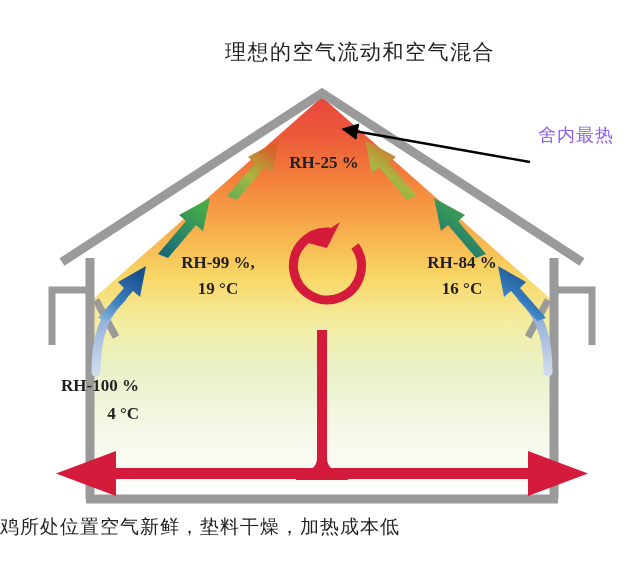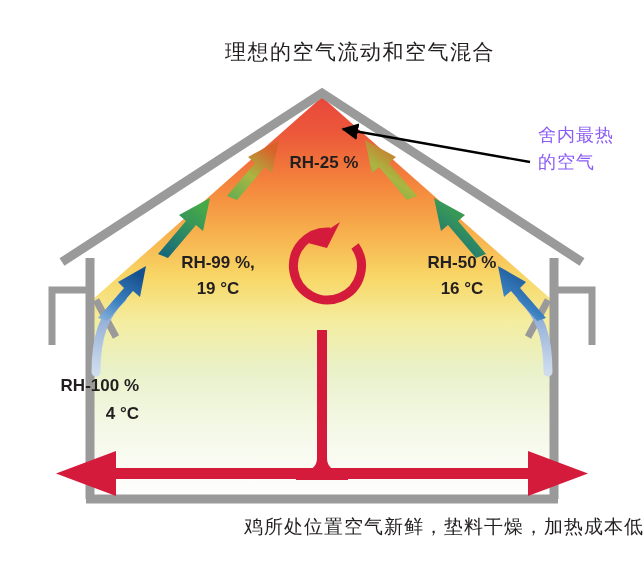--- a/index.html
+++ b/index.html
@@ -37,42 +37,42 @@
     color: #231f20;
     letter-spacing: 1.5px;
     white-space: nowrap;
     padding-left: 38px;
   }
   .cn-caption {
     position: absolute;
     left: 0;
     top: 514px;
     width: 644px;
-    text-align: right;
+    text-align: left;
     font-family: "Liberation Serif", "DejaVu Serif", serif;
     font-size: 19px;
     color: #231f20;
     letter-spacing: 1px;
     white-space: nowrap;
   }
   .cn-annot {
     position: absolute;
     left: 538px;
     top: 122px;
     width: 104px;
     font-family: "Liberation Serif", "DejaVu Serif", serif;
     font-size: 18px;
     line-height: 27px;
     color: #8b5cf6;
     letter-spacing: 1px;
     text-align: left;
   }
   .zone-label {
     position: absolute;
-    font-family: Liberation Sans, sans-serif;
+    font-family: Liberation Serif, serif;
     font-weight: bold;
     font-size: 17px;
     color: #231f20;
     text-align: center;
     line-height: 26px;
     white-space: nowrap;
   }
   .zone-label .l2 { display: block; }
   #label-top    { left: 266px; top: 150px; width: 116px; }
   #label-left   { left: 152px; top: 250px; width: 132px; }
@@ -198,34 +198,33 @@
 
     <g>
       <path d="M 530,162 L 343,129" stroke="#000000" stroke-width="2.4" fill="none" marker-end="url(#blackHead)"></path>
     </g>
   </svg>
 
   <div class="cn-title">理想的空气流动和空气混合</div>
 
   <div class="cn-annot">
     <div>舍内最热</div>
-    <div>的空气</div>
   </div>
 
   <div class="zone-label" id="label-top">
     <span>RH-25 %</span>
   </div>
 
   <div class="zone-label" id="label-left">
     <span>RH-99 %,</span>
     <span class="l2">19 °C</span>
   </div>
 
   <div class="zone-label" id="label-right">
-    <span>RH-50 %</span>
+    <span>RH-84 %</span>
     <span class="l2">16 °C</span>
   </div>
 
   <div class="zone-label" id="label-inlet">
     <span>RH-100 %</span>
     <span class="l2">4 °C</span>
   </div>
 
   <div class="cn-caption">鸡所处位置空气新鲜，垫料干燥，加热成本低</div>
 </div>

